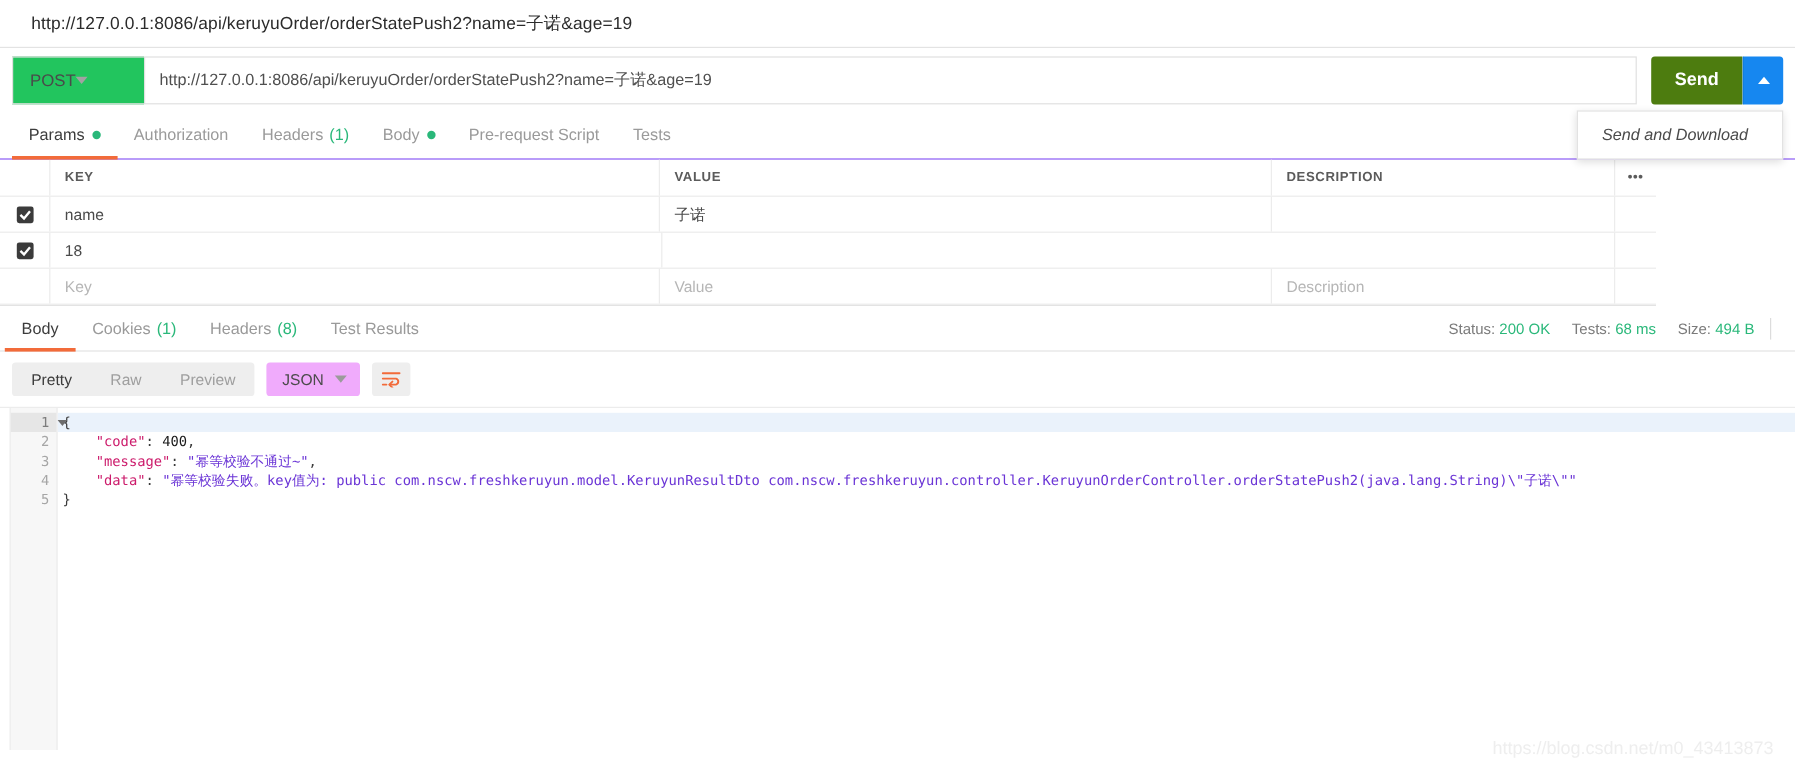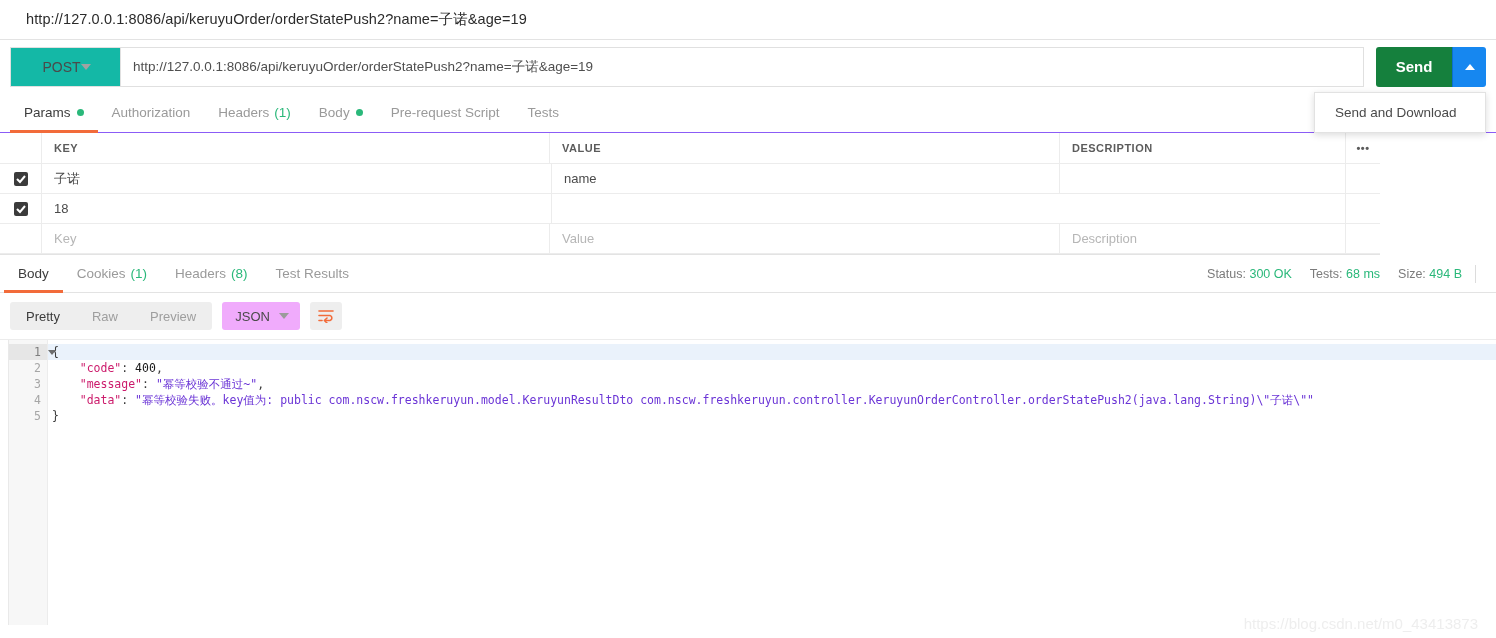--- a/index.html
+++ b/index.html
@@ -32,23 +32,23 @@
     height: 53px;
     display: flex;
     align-items: center;
     padding: 0 0 0 10px;
     background: #ffffff;
     position: relative;
   }
   .method-select {
     width: 110px; height: 40px;
     border: 1px solid #e0e0e0;
-    background: #14b8a6;
-    display: flex; align-items: center;
-    justify-content: center;
+    background: #22c55e;
+    display: flex; align-items: center;
+    justify-content: flex-start;
     padding: 0 12px 0 14px;
     font-size: 14px; color: #4a4a4a;
     cursor: pointer;
     border-right: none;
   }
   .method-select .caret {
     width: 0; height: 0;
     border-left: 5px solid transparent;
     border-right: 5px solid transparent;
     border-top: 6px solid #a2a2a2;
@@ -60,21 +60,21 @@
     background: #fff;
     display: flex; align-items: center;
     padding: 0 12px;
     font-size: 13.5px;
     color: #4f4f4f;
     margin-right: 12px;
     overflow: hidden; white-space: nowrap;
   }
   .send-group { display: flex; height: 40px; margin-right: 10px; }
   .send-btn {
-    background: #15803d;
+    background: #4d7c0f;
     color: #ffffff;
     font-size: 15px; font-weight: bold;
     width: 76px;
     display: flex; align-items: center; justify-content: center;
     cursor: pointer;
     border-radius: 3px 0 0 3px;
   }
   .send-caret {
     background: #1687f0;
     width: 34px;
@@ -99,21 +99,21 @@
     background: #ffffff;
     border: 1px solid #e2e2e2;
     box-shadow: 0 2px 7px rgba(0,0,0,0.14);
     z-index: 40;
     padding: 6px 0;
   }
   .send-menu .item {
     padding: 6px 20px;
     font-size: 13.5px;
     color: #4a4a4a;
-    cursor: pointer; white-space: nowrap;
+    cursor: pointer; white-space: nowrap; font-style: italic;
   }
 
   
   .req-tabs {
     height: 40px;
     display: flex; align-items: stretch;
     border-bottom: 1px solid #8b5cf6;
     padding-left: 10px;
     background: #fff;
   }
@@ -349,22 +349,22 @@
     </div>
 
     <div class="prow">
       <div class="pcell c-check">
         <span class="chk">
           <svg width="10" height="10" viewBox="0 0 10 10">
               <path d="M1 5 L4 8 L9 2" stroke="#fff" stroke-width="2" fill="none"></path>
             </svg>
         </span>
       </div>
+      <div class="pcell c-key">name</div>
       <div class="pcell c-val">子诺</div>
-      <div class="pcell c-key">name</div>
       <div class="pcell c-desc"></div>
       <div class="pcell c-bulk"></div>
     </div>
 
     <div class="prow">
       <div class="pcell c-check">
         <span class="chk">
           <svg width="10" height="10" viewBox="0 0 10 10">
               <path d="M1 5 L4 8 L9 2" stroke="#fff" stroke-width="2" fill="none"></path>
             </svg>
@@ -397,21 +397,21 @@
       <span>Headers</span>
       <span class="cnt">(8)</span>
     </div>
     <div class="rtab">
       <span>Test Results</span>
     </div>
 
     <div class="res-status">
       <span>
         <span>Status:</span>
-        <b>300 OK</b>
+        <b>200 OK</b>
       </span>
       <span>
         <span>Tests:</span>
         <b>68 ms</b>
       </span>
       <span>
         <span>Size:</span>
         <b>494 B</b>
       </span>
     </div>

